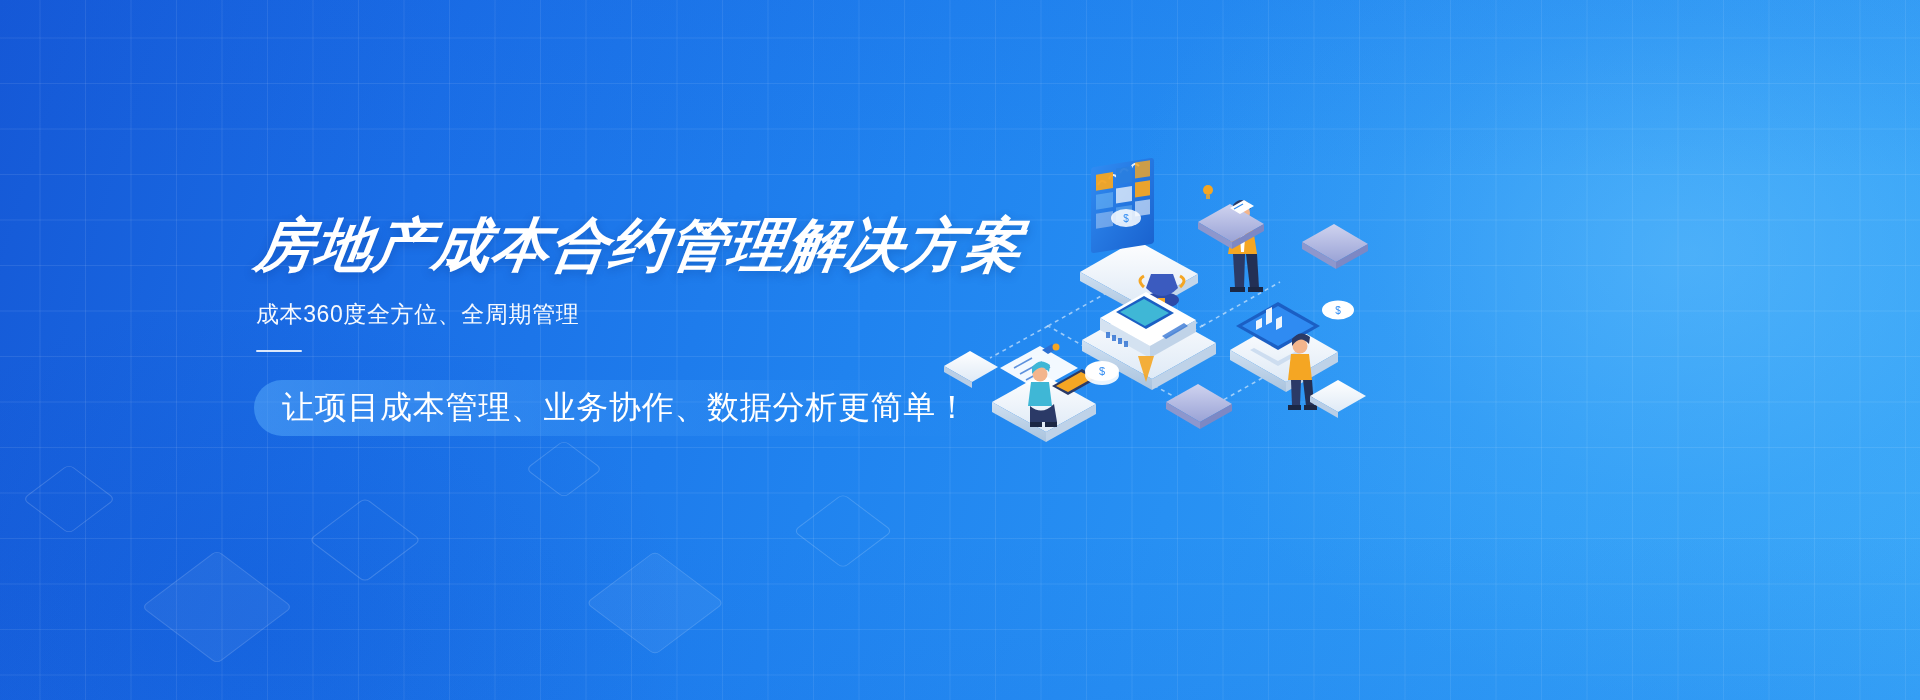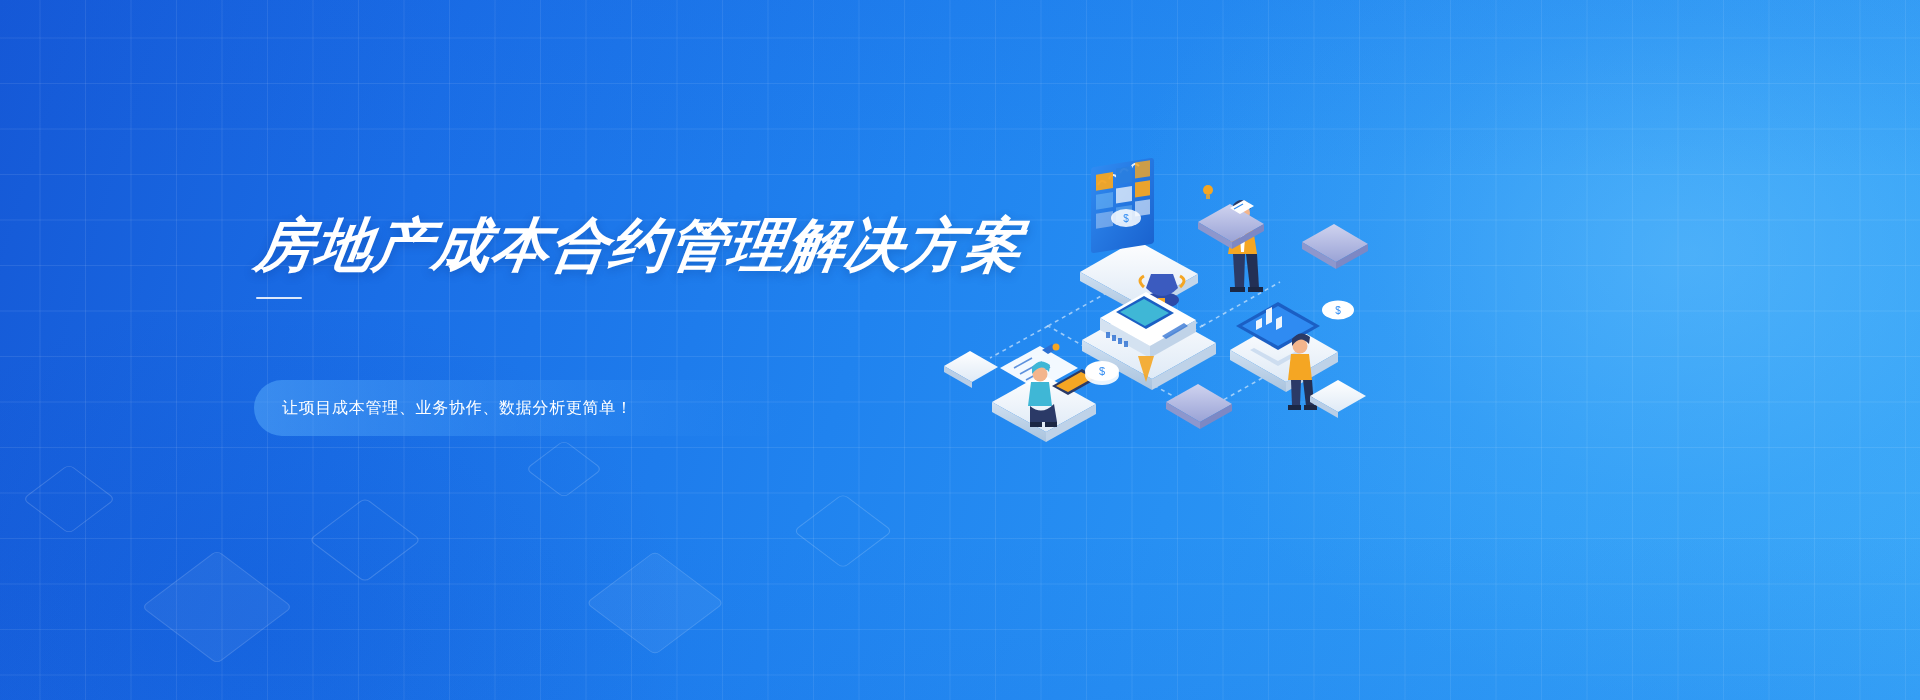--- a/index.html
+++ b/index.html
@@ -64,21 +64,21 @@
   }
   .pill{
     position:absolute;left:-2px;top:166px;
     height:56px;min-width:540px;display:flex;align-items:center;
     padding:0 30px 0 28px;
     border-radius:28px;
     background:linear-gradient(90deg,rgba(86,170,250,.55) 0%,rgba(70,158,248,.34) 42%,rgba(60,150,246,.06) 86%,rgba(60,150,246,0) 100%);
     box-sizing:border-box;
   }
   .pill-text{
-    font-size:16px;color:#ffffff;letter-spacing:.7px;white-space:nowrap;
+    font-size:32px;color:#ffffff;letter-spacing:.7px;white-space:nowrap;
   }
 
   
   .art{position:absolute;left:930px;top:150px;width:470px;height:300px;}
   .art svg{display:block;width:100%;height:100%;overflow:visible;}
 </style>
 </head>
 <body>
 
 <div class="banner">
@@ -92,20 +92,21 @@
     <div class="dmd" style="left:40px;top:470px;width:56px;height:56px;"></div>
     <div class="dmd fill" style="left:170px;top:560px;width:92px;height:92px;"></div>
     <div class="dmd" style="left:330px;top:505px;width:68px;height:68px;"></div>
     <div class="dmd" style="left:540px;top:445px;width:46px;height:46px;"></div>
     <div class="dmd fill" style="left:612px;top:560px;width:84px;height:84px;"></div>
     <div class="dmd" style="left:812px;top:500px;width:60px;height:60px;"></div>
   </div>
 
   <div class="copy">
     <div class="title">房地产成本合约管理解决方案</div>
+    <div class="subtitle">成本360度全方位、全周期管理</div>
     <div class="rule"></div>
     <div class="pill">
       <span class="pill-text">让项目成本管理、业务协作、数据分析更简单！</span>
     </div>
   </div>
 
   <div class="art">
     <svg viewBox="0 0 470 300" xmlns="http://www.w3.org/2000/svg">
       <defs>
         <linearGradient id="plat" x1="0" y1="0" x2="0" y2="1">

